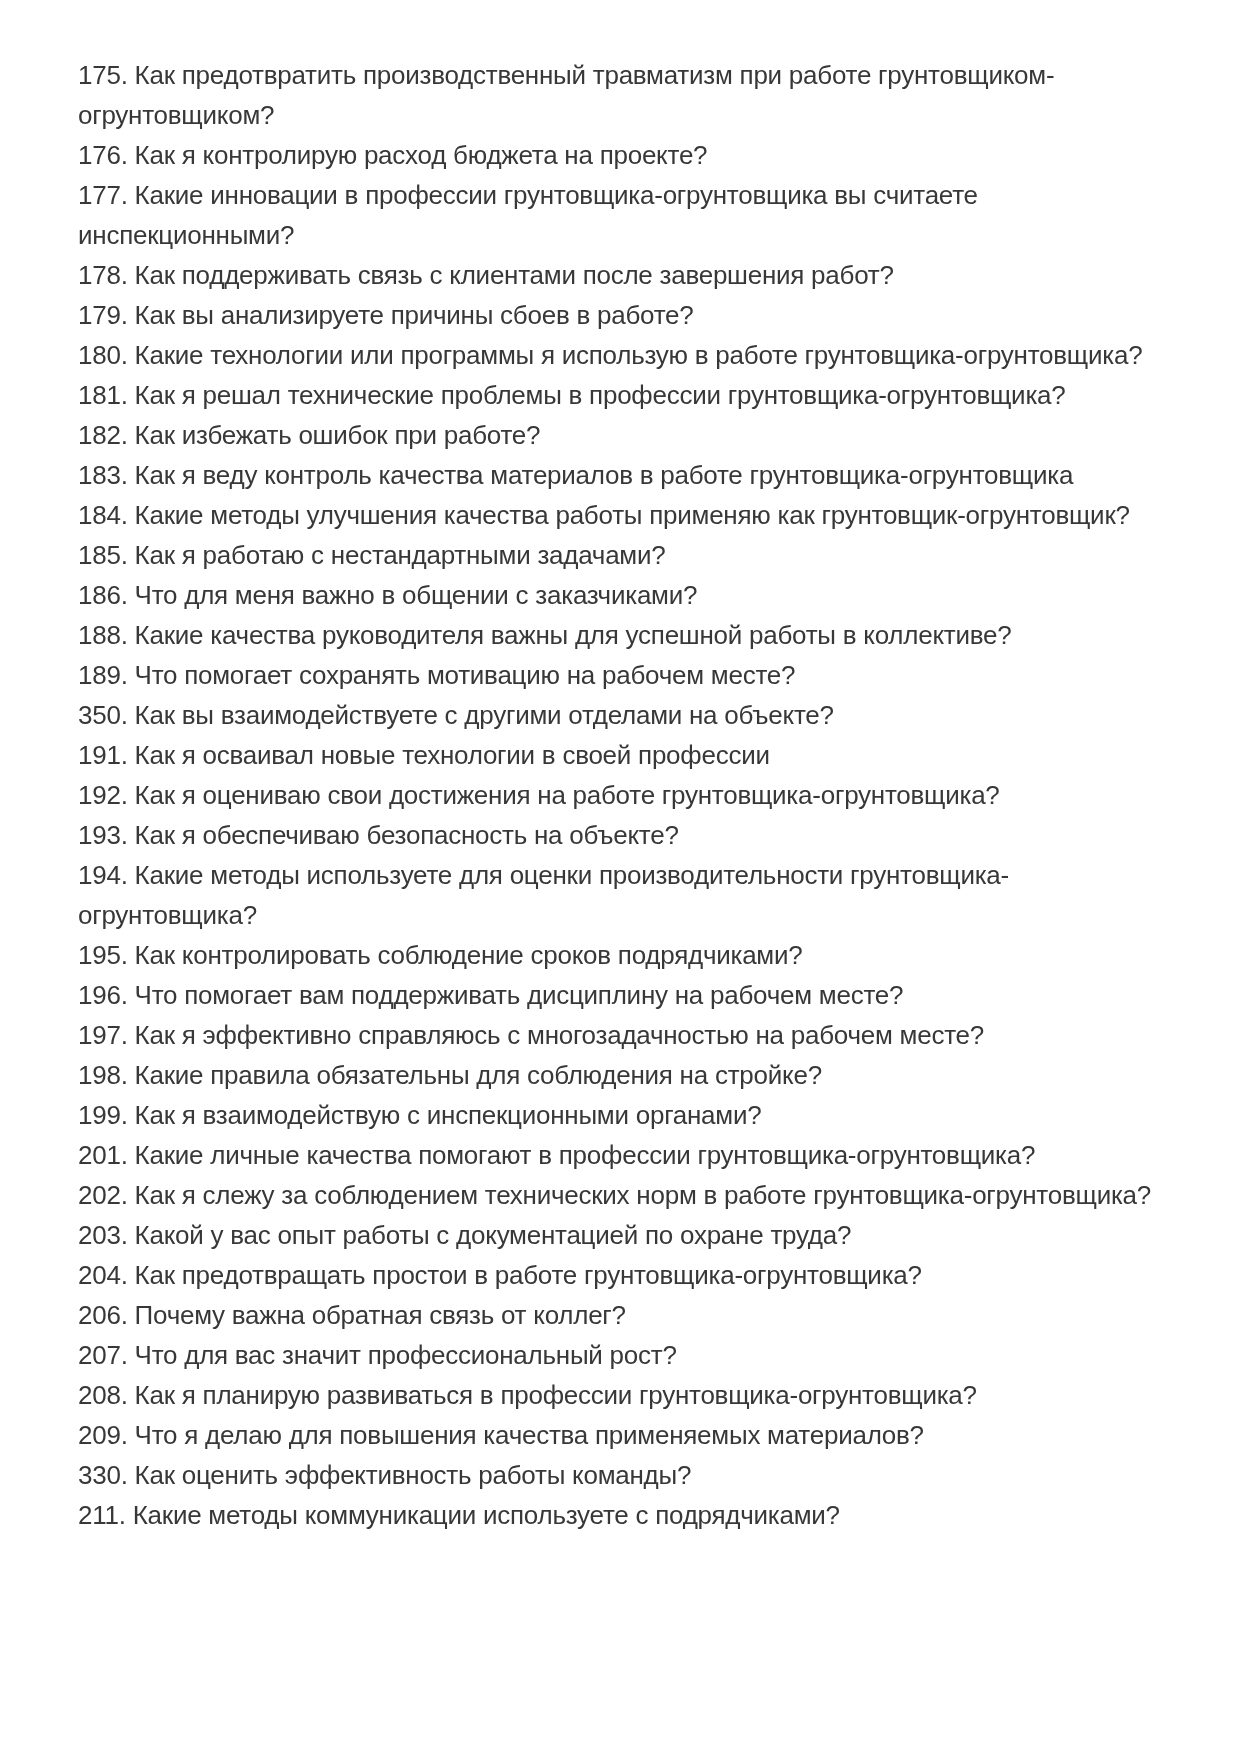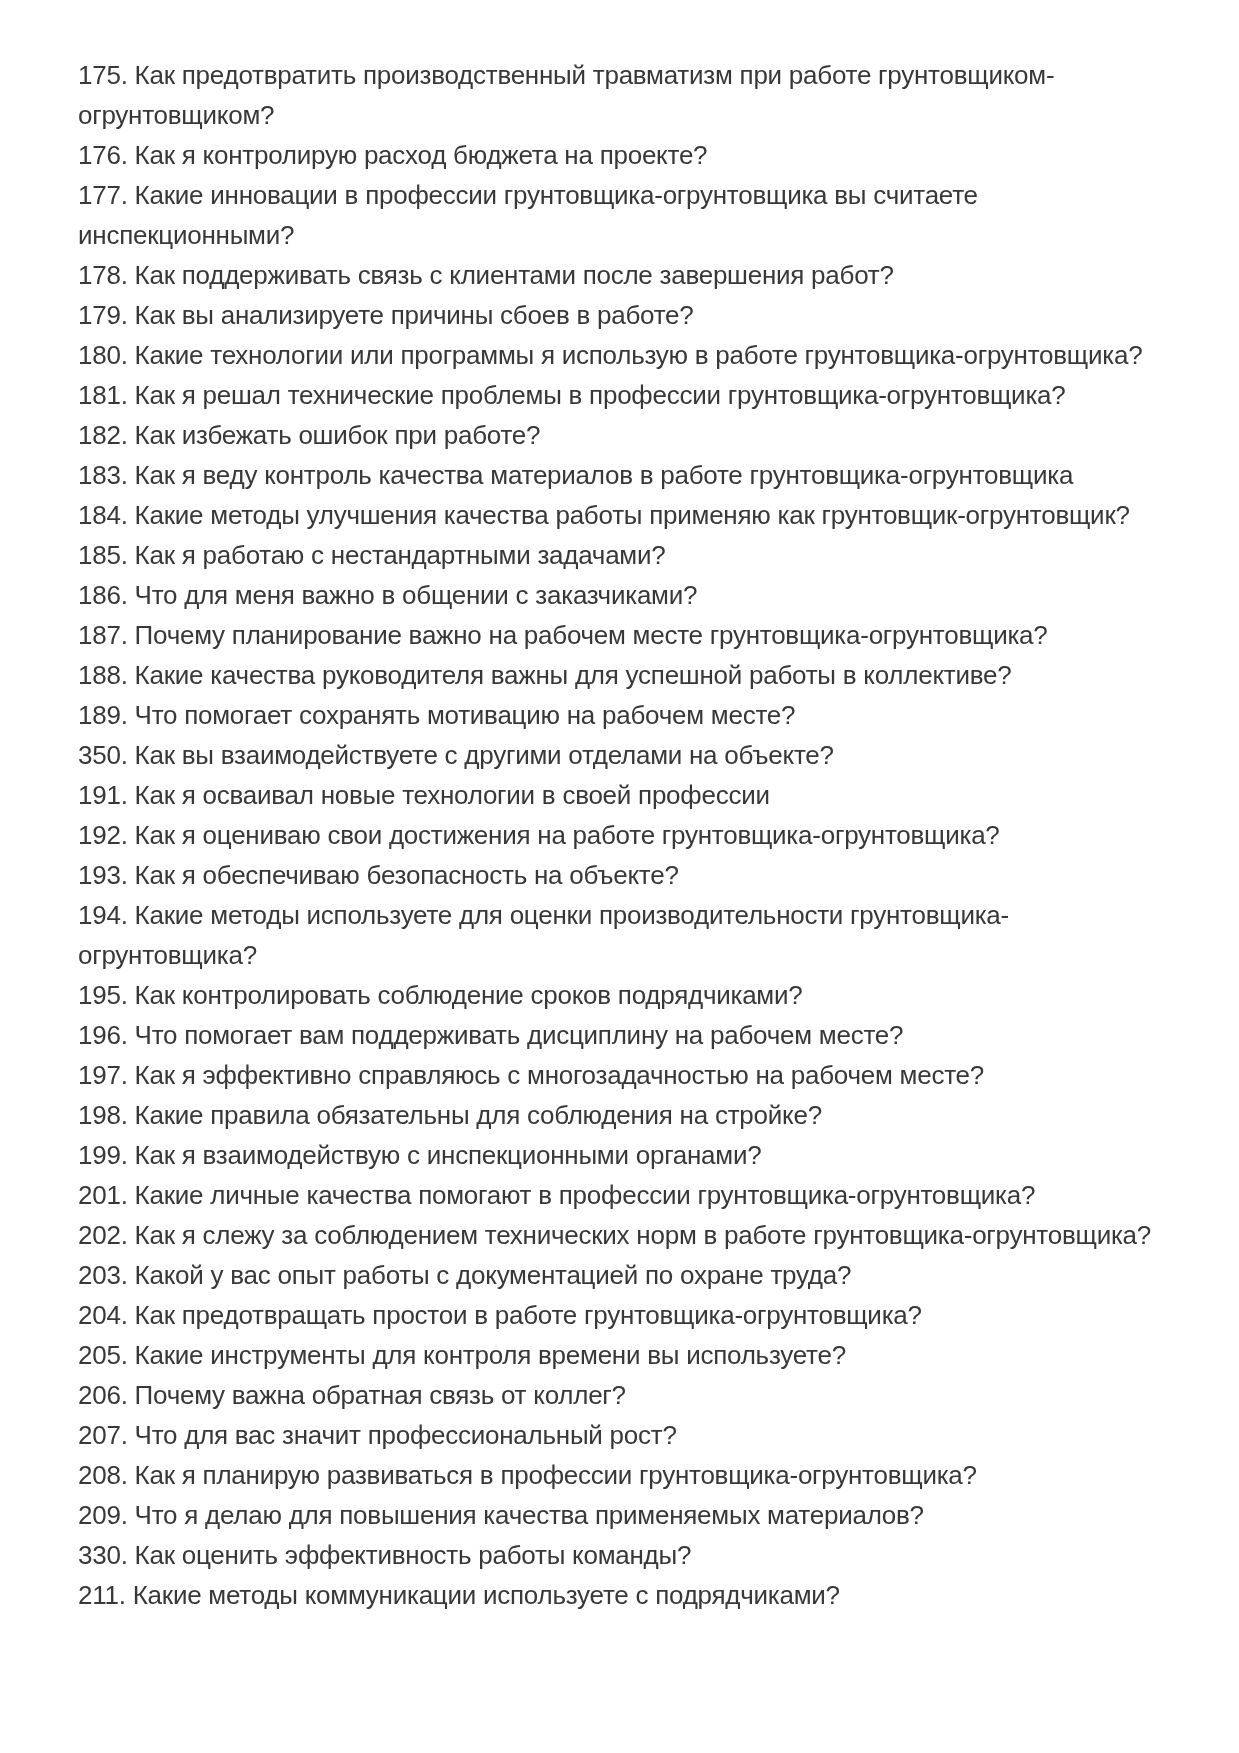--- a/index.html
+++ b/index.html
@@ -44,39 +44,37 @@
       <p class="line">инспекционными?</p>
       <p class="line">178. Как поддерживать связь с клиентами после завершения работ?</p>
       <p class="line">179. Как вы анализируете причины сбоев в работе?</p>
       <p class="line">180. Какие технологии или программы я использую в работе грунтовщика-огрунтовщика?</p>
       <p class="line">181. Как я решал технические проблемы в профессии грунтовщика-огрунтовщика?</p>
       <p class="line">182. Как избежать ошибок при работе?</p>
       <p class="line">183. Как я веду контроль качества материалов в работе грунтовщика-огрунтовщика</p>
       <p class="line">184. Какие методы улучшения качества работы применяю как грунтовщик-огрунтовщик?</p>
       <p class="line">185. Как я работаю с нестандартными задачами?</p>
       <p class="line">186. Что для меня важно в общении с заказчиками?</p>
-      <p class="line">187. Почему планирование важно на рабочем месте грунтовщика-огрунтовщика?</p>
       <p class="line">188. Какие качества руководителя важны для успешной работы в коллективе?</p>
       <p class="line">189. Что помогает сохранять мотивацию на рабочем месте?</p>
       <p class="line">350. Как вы взаимодействуете с другими отделами на объекте?</p>
       <p class="line">191. Как я осваивал новые технологии в своей профессии</p>
       <p class="line">192. Как я оцениваю свои достижения на работе грунтовщика-огрунтовщика?</p>
       <p class="line">193. Как я обеспечиваю безопасность на объекте?</p>
       <p class="line">194. Какие методы используете для оценки производительности грунтовщика-</p>
       <p class="line">огрунтовщика?</p>
       <p class="line">195. Как контролировать соблюдение сроков подрядчиками?</p>
       <p class="line">196. Что помогает вам поддерживать дисциплину на рабочем месте?</p>
       <p class="line">197. Как я эффективно справляюсь с многозадачностью на рабочем месте?</p>
       <p class="line">198. Какие правила обязательны для соблюдения на стройке?</p>
       <p class="line">199. Как я взаимодействую с инспекционными органами?</p>
       <p class="line">201. Какие личные качества помогают в профессии грунтовщика-огрунтовщика?</p>
       <p class="line">202. Как я слежу за соблюдением технических норм в работе грунтовщика-огрунтовщика?</p>
       <p class="line">203. Какой у вас опыт работы с документацией по охране труда?</p>
       <p class="line">204. Как предотвращать простои в работе грунтовщика-огрунтовщика?</p>
-      <p class="line">205. Какие инструменты для контроля времени вы используете?</p>
       <p class="line">206. Почему важна обратная связь от коллег?</p>
       <p class="line">207. Что для вас значит профессиональный рост?</p>
       <p class="line">208. Как я планирую развиваться в профессии грунтовщика-огрунтовщика?</p>
       <p class="line">209. Что я делаю для повышения качества применяемых материалов?</p>
       <p class="line">330. Как оценить эффективность работы команды?</p>
       <p class="line">211. Какие методы коммуникации используете с подрядчиками?</p>
     </div>
 </main>
 
 </body></html>

